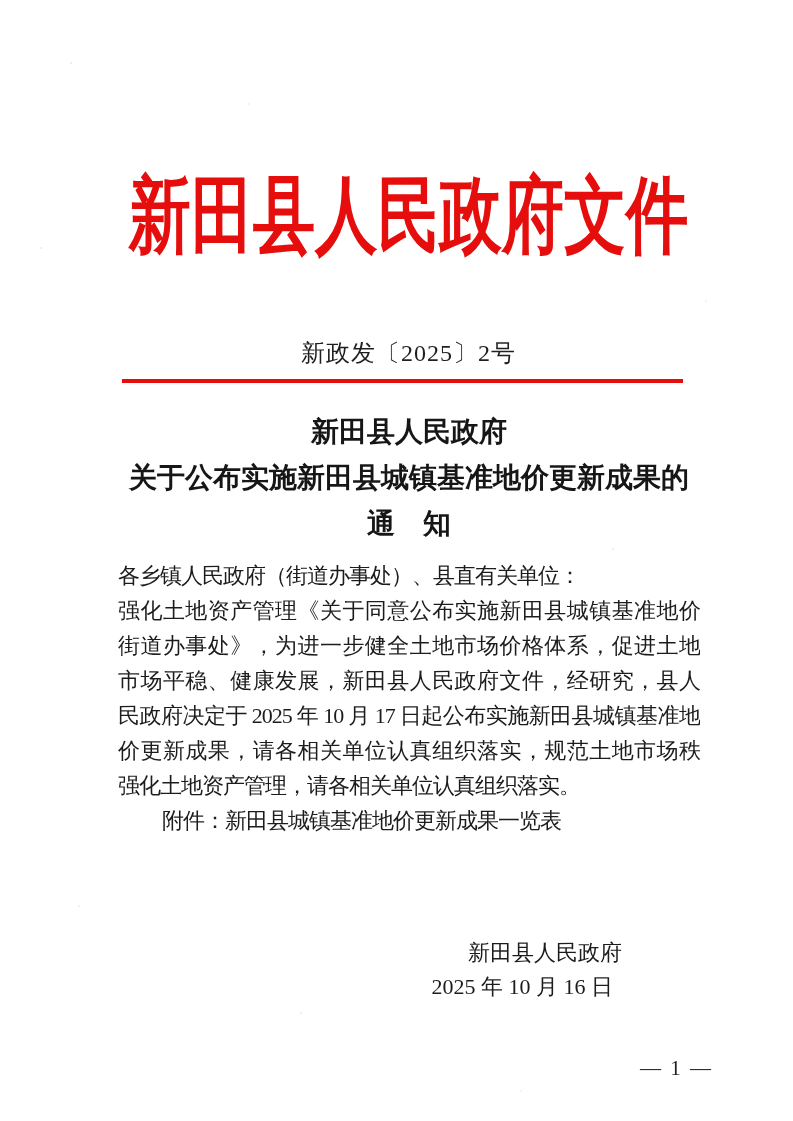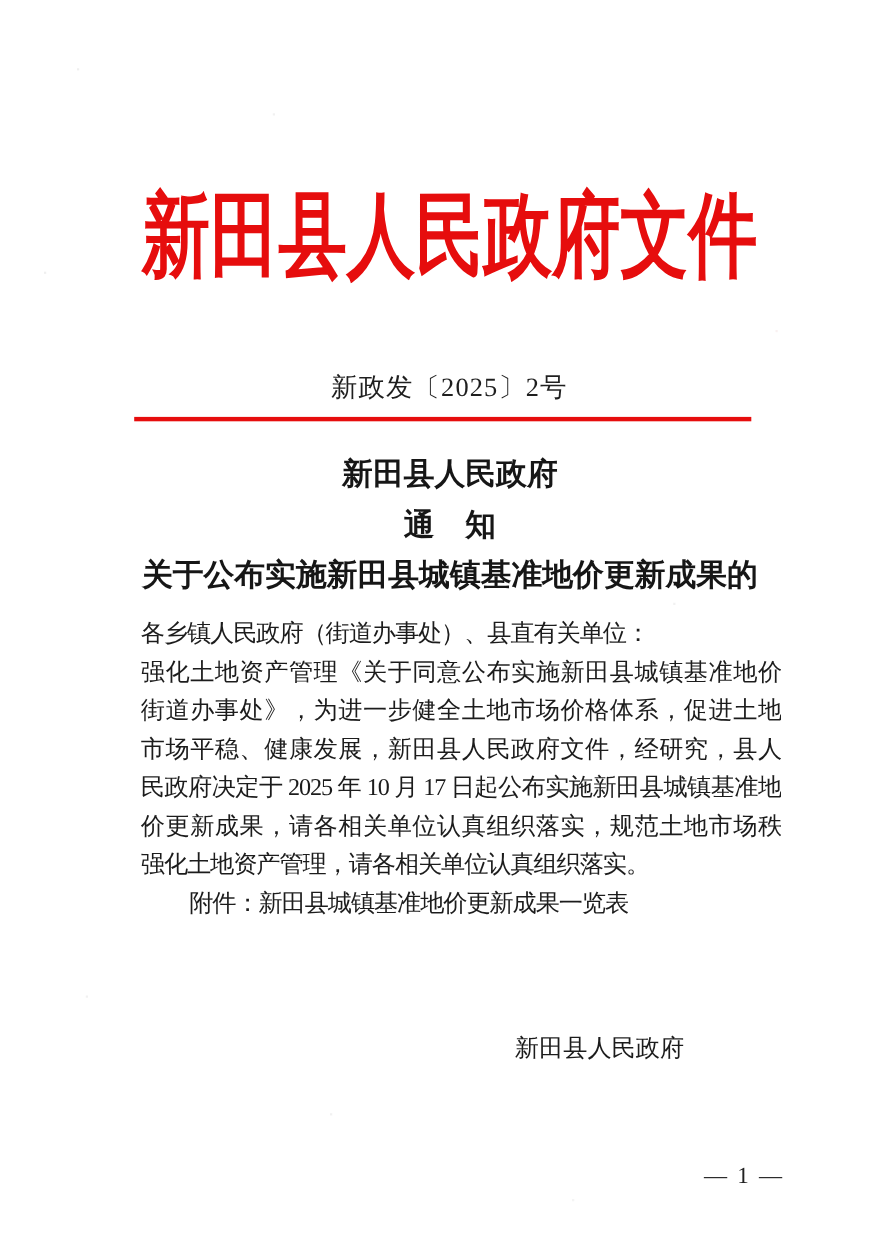--- a/index.html
+++ b/index.html
@@ -67,21 +67,21 @@
     text-align: center;
     font-size: 28px;
     font-weight: 700;
     line-height: 46px;
     white-space: nowrap;
     color: #161616;
   }
 
   .body-block {
     position: absolute;
-    top: 558px; left: 128px; width: 582px;
+    top: 558px; left: 118px; width: 582px;
     font-size: 22px;
     line-height: 35px;
     letter-spacing: -1px;
     color: #1c1c1c;
   }
   .bl { height: 35px; white-space: nowrap; }
   .bl.j { text-align: justify; text-align-last: justify; white-space: normal; overflow: hidden; }
   .bl.i { text-indent: 44px; }
 
   .signature {
@@ -108,34 +108,35 @@
 <div class="page">
 
   <div class="masthead">新田县人民政府文件</div>
 
   <div class="doc-number">新政发〔2025〕2号</div>
 
   <div class="red-rule"></div>
 
   <div class="doc-title">
     <div>新田县人民政府</div>
+    <div>关于公布实施新田县城镇基准地价更新成果的</div>
     <div>通　知</div>
-    <div>关于公布实施新田县城镇基准地价更新成果的</div>
   </div>
 
   <div class="body-block">
     <div class="bl">各乡镇人民政府（街道办事处）、县直有关单位：</div>
     <div class="bl j">强化土地资产管理《关于同意公布实施新田县城镇基准地价</div>
     <div class="bl j">街道办事处》，为进一步健全土地市场价格体系，促进土地</div>
     <div class="bl j">市场平稳、健康发展，新田县人民政府文件，经研究，县人</div>
     <div class="bl j">民政府决定于 2025 年 10 月 17 日起公布实施新田县城镇基准地</div>
     <div class="bl j">价更新成果，请各相关单位认真组织落实，规范土地市场秩序，</div>
     <div class="bl">强化土地资产管理，请各相关单位认真组织落实。</div>
     <div class="bl i">附件：新田县城镇基准地价更新成果一览表</div>
   </div>
 
   <div class="signature">
     <div class="sig-org">新田县人民政府</div>
+    <div class="sig-date">2025 年 10 月 16 日</div>
   </div>
 
   <div class="page-num">— 1 —</div>
 
 </div>
 
 </body></html>

